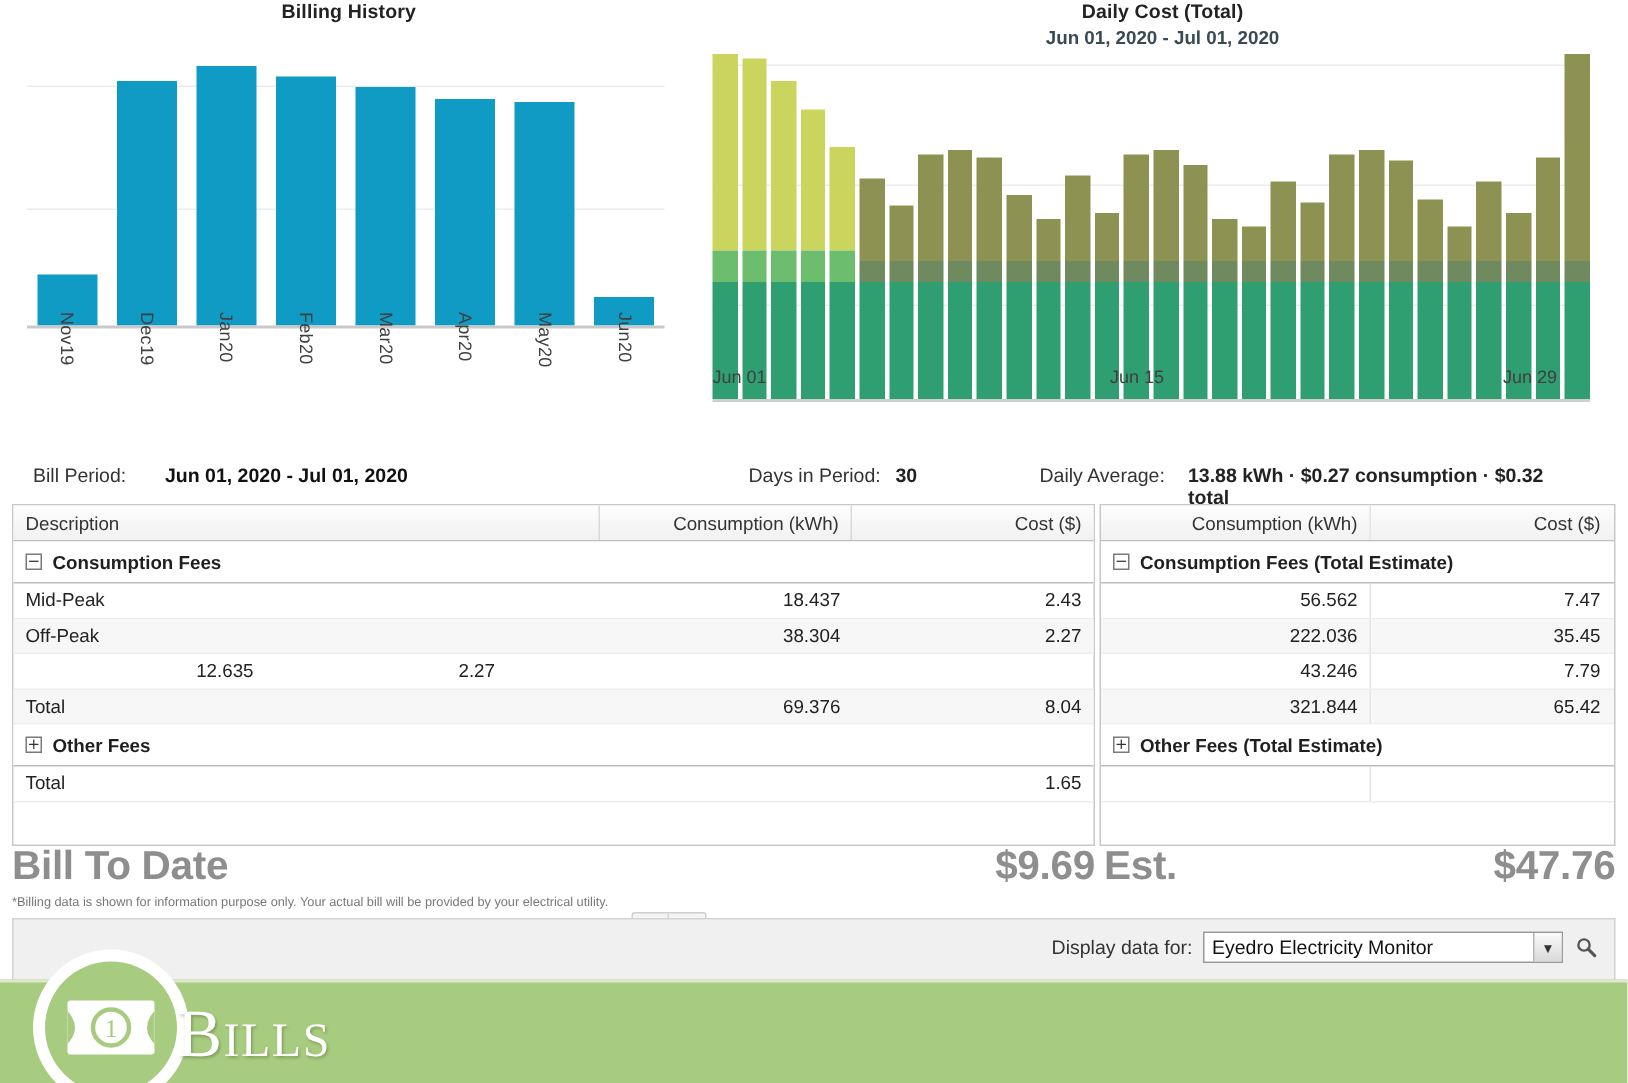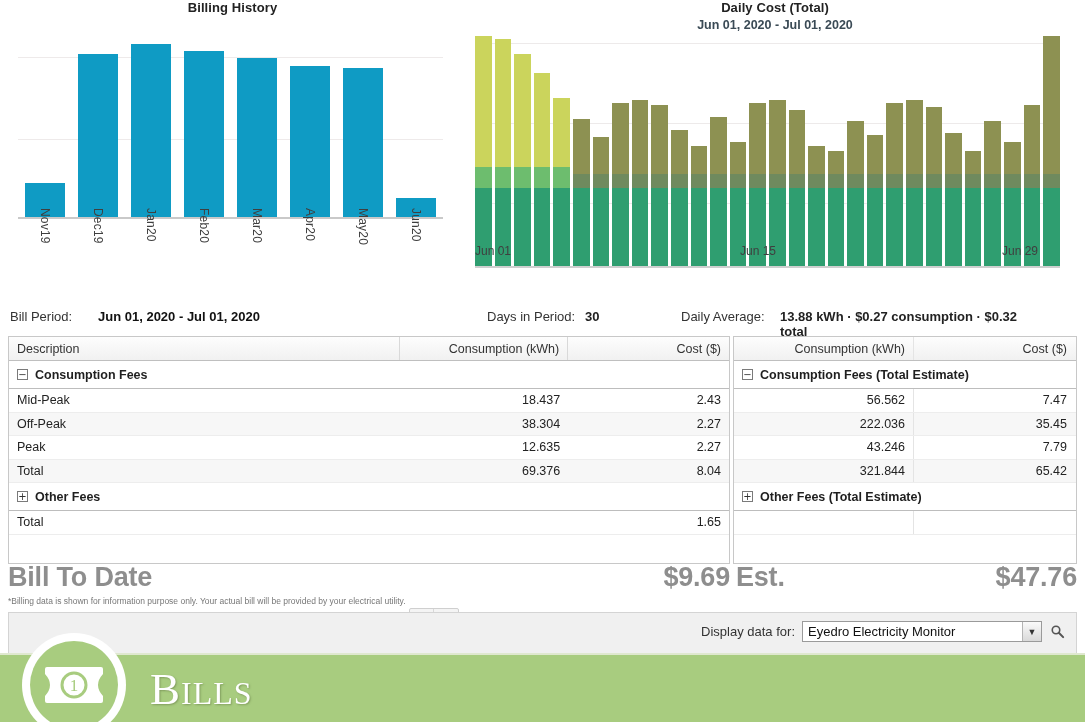--- a/index.html
+++ b/index.html
@@ -46,21 +46,21 @@
   #daily-chart .axis { position:absolute; left:0; right:0; bottom:0; height:2px; background:#cfcfcf; }
   .dc-bars { position:absolute; left:0; right:0; bottom:2px; height:228px; display:flex; align-items:flex-end; gap:3px; }
   .dc-slot { flex:1; height:100%; position:relative; }
   .dc-stack { position:absolute; bottom:0; left:0; right:0; }
   .dc-seg { width:100%; }
   .dc-xlabels { position:absolute; left:10px; width:585px; top:244px; font-size:12px; color:#3f3f3f; }
   .dc-xlabels span { position:absolute; }
 
   
   .period-row {
-    position:absolute; top:303px; left:0; width:1020px; height:30px;
+    position:absolute; top:303px; left:12px; width:1020px; height:30px;
     font-size:13px; color:#222;
   }
   .period-row .lbl { position:absolute; top:6px; }
   .pr-billperiod-label { left:10px; color:#333; }
   .pr-billperiod-value { left:98px; font-weight:bold; color:#111; }
   .icon-group { position:absolute; left:409px; top:305px; display:flex; border:1px solid #cfcfcf; background:#f4f4f4; border-radius:2px; }
   .icon-btn { width:24px; height:22px; display:flex; align-items:center; justify-content:center; border-right:1px solid #d8d8d8; }
   .icon-btn:last-child { border-right:none; }
   .pr-days-label { left:487px; color:#333; }
   .pr-days-value { left:585px; font-weight:bold; }
@@ -135,21 +135,21 @@
 
   
   .banner {
     position:absolute; left:0; top:653px; width:1085px; height:69px;
     background:#a8cc7f; border-top:2px solid #dfe8cf;
   }
   .banner-title {
     position:absolute; left:118px; top:8px;
     font-family:"Liberation Serif", serif;
     font-variant:small-caps; font-size:45px; color:#ffffff;
-    letter-spacing:1px; text-shadow:1px 1px 2px rgba(90,110,60,.5);margin-left:32px;
+    letter-spacing:1px; text-shadow:1px 1px 2px rgba(90,110,60,.5);
   }
   .banner-badge {
     position:absolute; left:22px; top:-22px; width:104px; height:104px;
     border-radius:50%; background:#ffffff; display:flex; align-items:center; justify-content:center;
   }
   .badge-inner {
     width:88px; height:88px; border-radius:50%; background:#a8cc7f;
     display:flex; align-items:center; justify-content:center;
   }
 </style>
@@ -495,21 +495,20 @@
             <div class="cell c-desc">Mid-Peak</div>
             <div class="cell c-cons right">18.437</div>
             <div class="cell c-cost right">2.43</div>
           </div>
           <div class="drow alt">
             <div class="cell c-desc">Off-Peak</div>
             <div class="cell c-cons right">38.304</div>
             <div class="cell c-cost right">2.27</div>
           </div>
           <div class="drow">
-            <div class="cell c-desc">Peak</div>
             <div class="cell c-cons right">12.635</div>
             <div class="cell c-cost right">2.27</div>
           </div>
           <div class="drow alt">
             <div class="cell c-desc">Total</div>
             <div class="cell c-cons right">69.376</div>
             <div class="cell c-cost right">8.04</div>
           </div>
           <div class="grp-row">
             <span class="expander">+</span>

